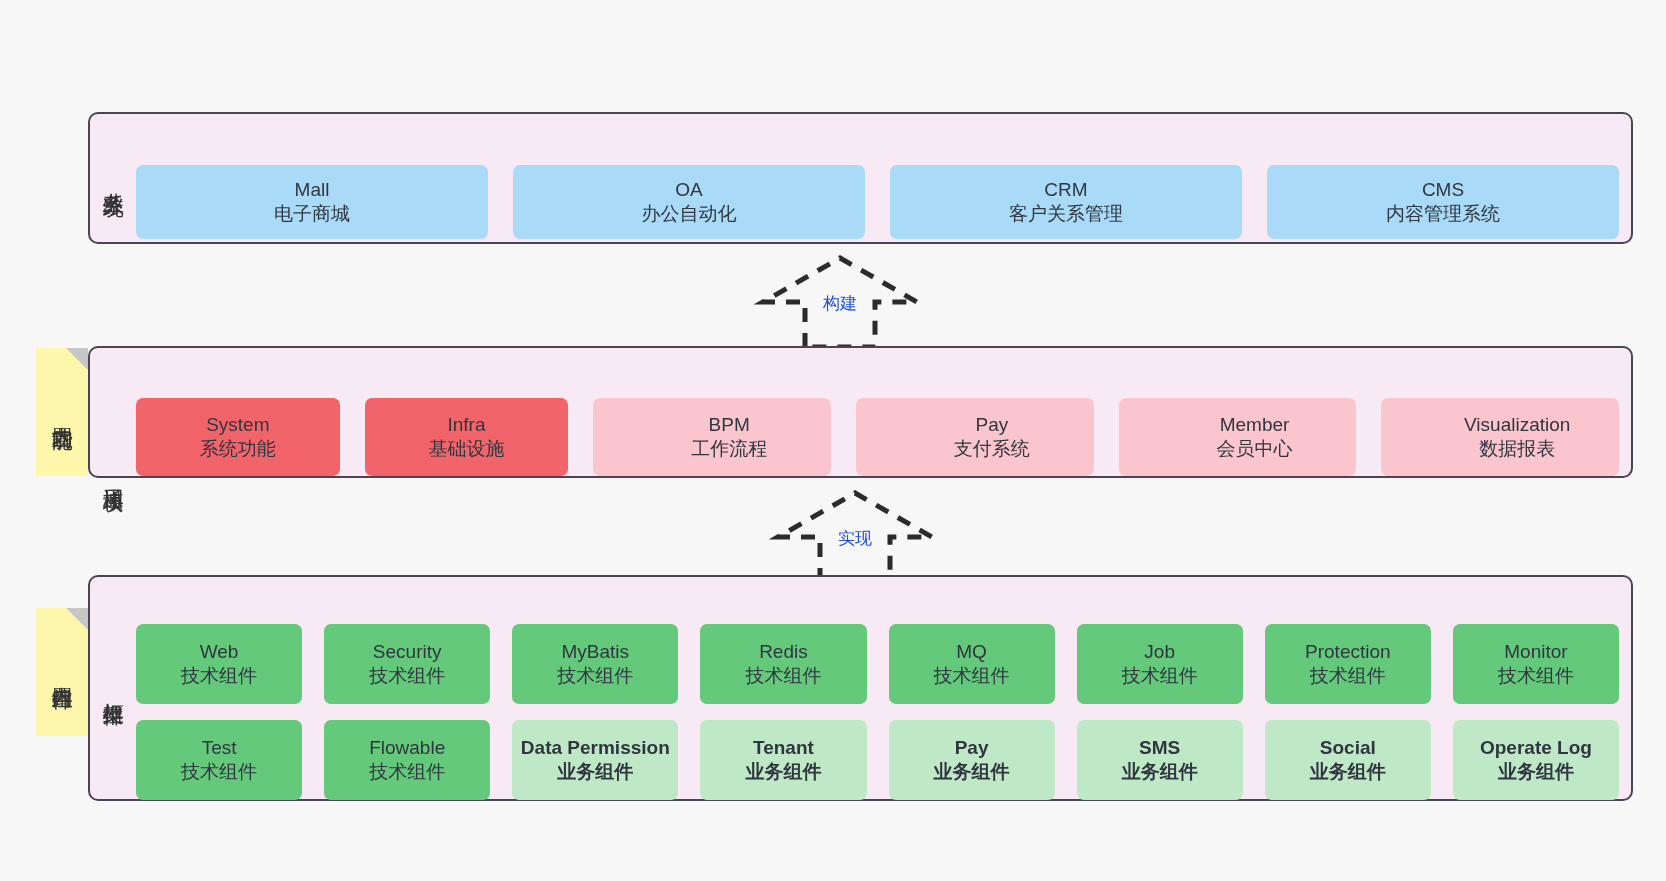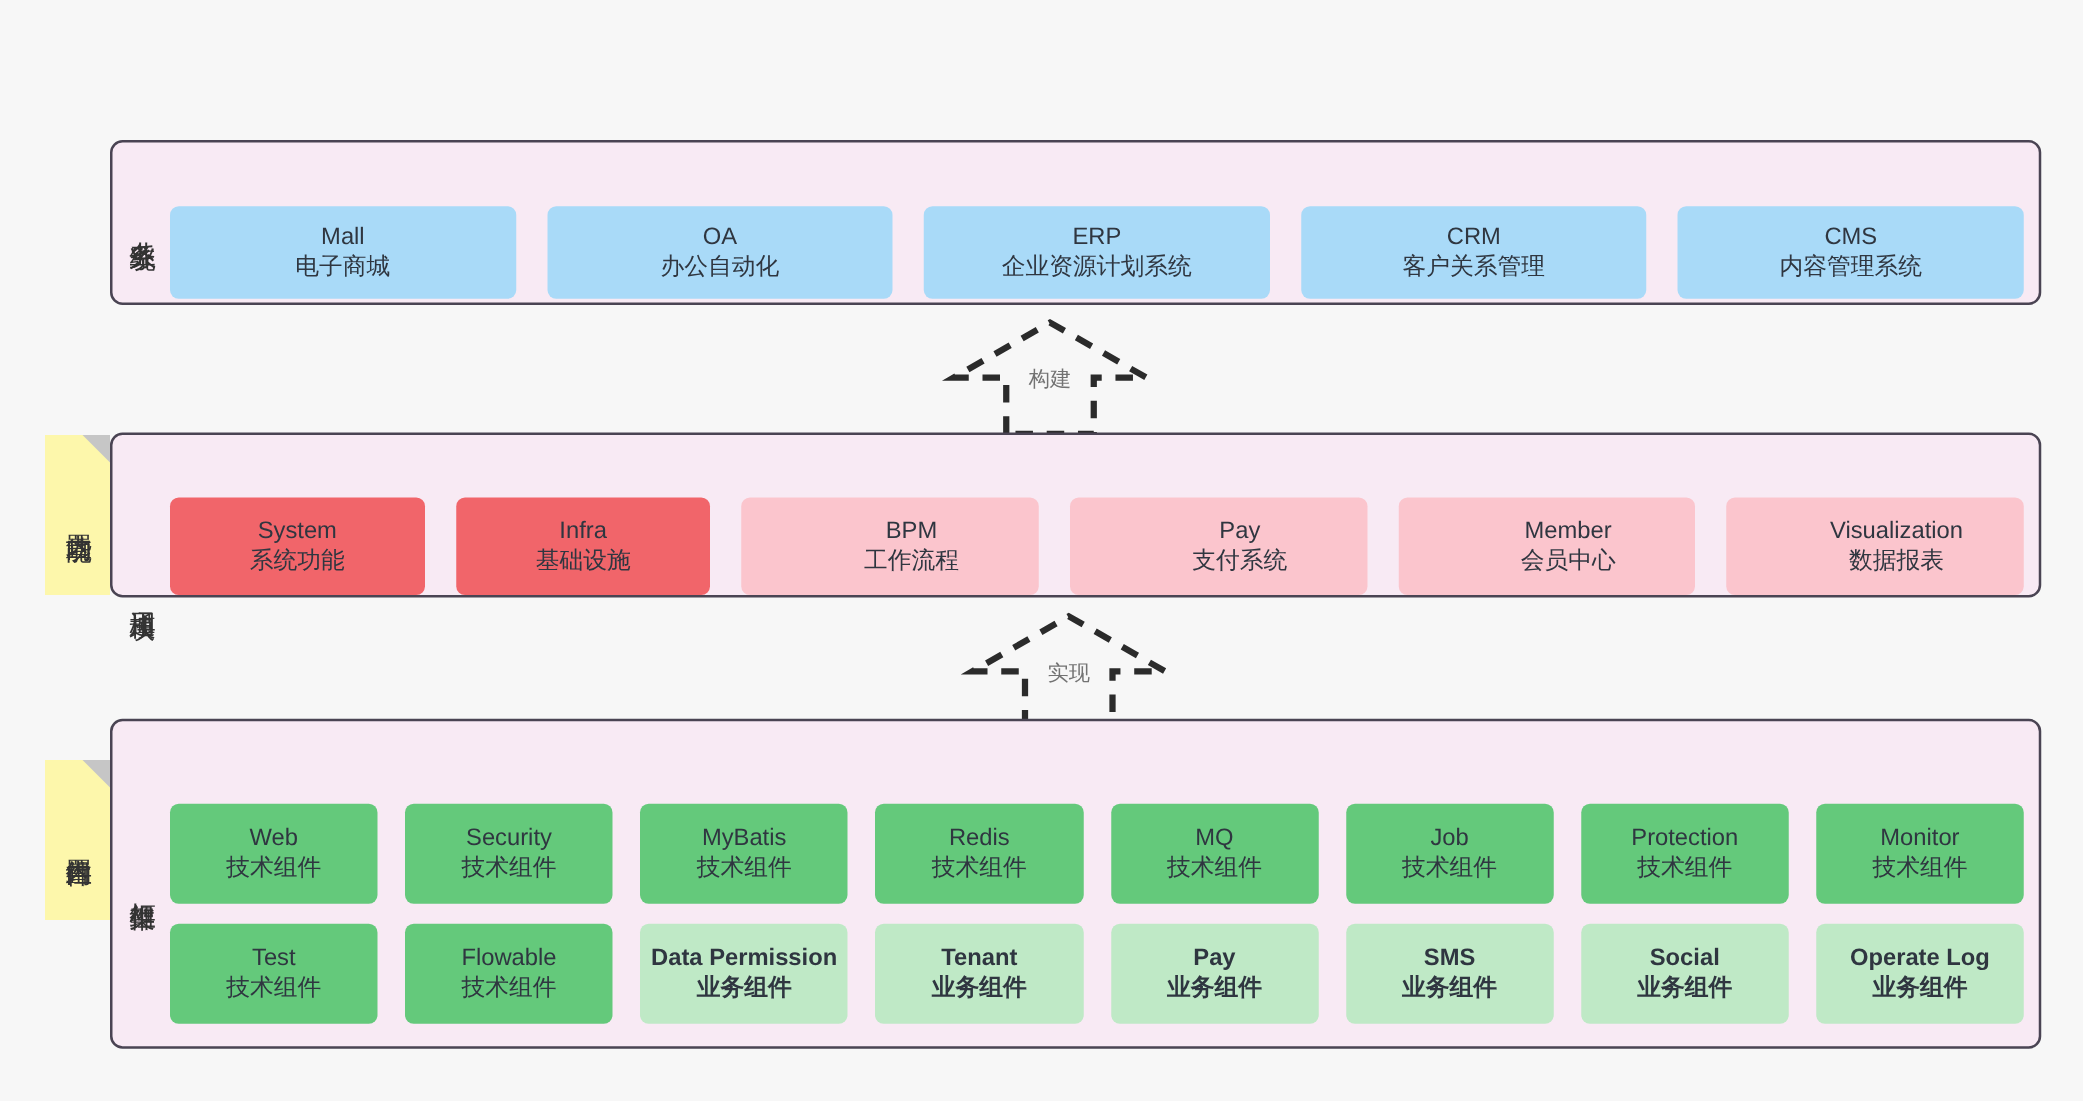--- a/index.html
+++ b/index.html
@@ -107,21 +107,21 @@
     height: 132px;
     align-items: flex-end;
   }
   #layer-common .card { height: 78px; }
 
   
   #layer-framework {
     left: 88px;
     top: 575px;
     width: 1545px;
-    height: 264px;
+    height: 226px;
   }
   #layer-framework .card { height: 80px; }
   #layer-framework .row { gap: 22px; }
 
   
   .note {
     position: absolute;
     width: 52px;
     background: #fdf7ab;
     color: #333;
@@ -171,21 +171,21 @@
     top: 0;
     overflow: visible;
   }
   .arrow-label {
     position: absolute;
     left: 0;
     width: 170px;
     top: 40px;
     text-align: center;
     font-size: 17px;
-    color: #737373;
+    color: #1d4ed8;
     pointer-events: none;
   }
 </style>
 </head>
 <body>
 
 <div id="canvas">
 
   <div class="layer" id="layer-business">
     <div class="layer-title">业务系统</div>
@@ -193,24 +193,20 @@
       <div class="row">
         <div class="card c-blue">
           <span class="t1">Mall</span>
           <span class="t2">电子商城</span>
         </div>
         <div class="card c-blue">
           <span class="t1">OA</span>
           <span class="t2">办公自动化</span>
         </div>
         <div class="card c-blue">
-          <span class="t1">ERP</span>
-          <span class="t2">企业资源计划系统</span>
-        </div>
-        <div class="card c-blue">
           <span class="t1">CRM</span>
           <span class="t2">客户关系管理</span>
         </div>
         <div class="card c-blue">
           <span class="t1">CMS</span>
           <span class="t2">内容管理系统</span>
         </div>
       </div>
     </div>
   </div>

